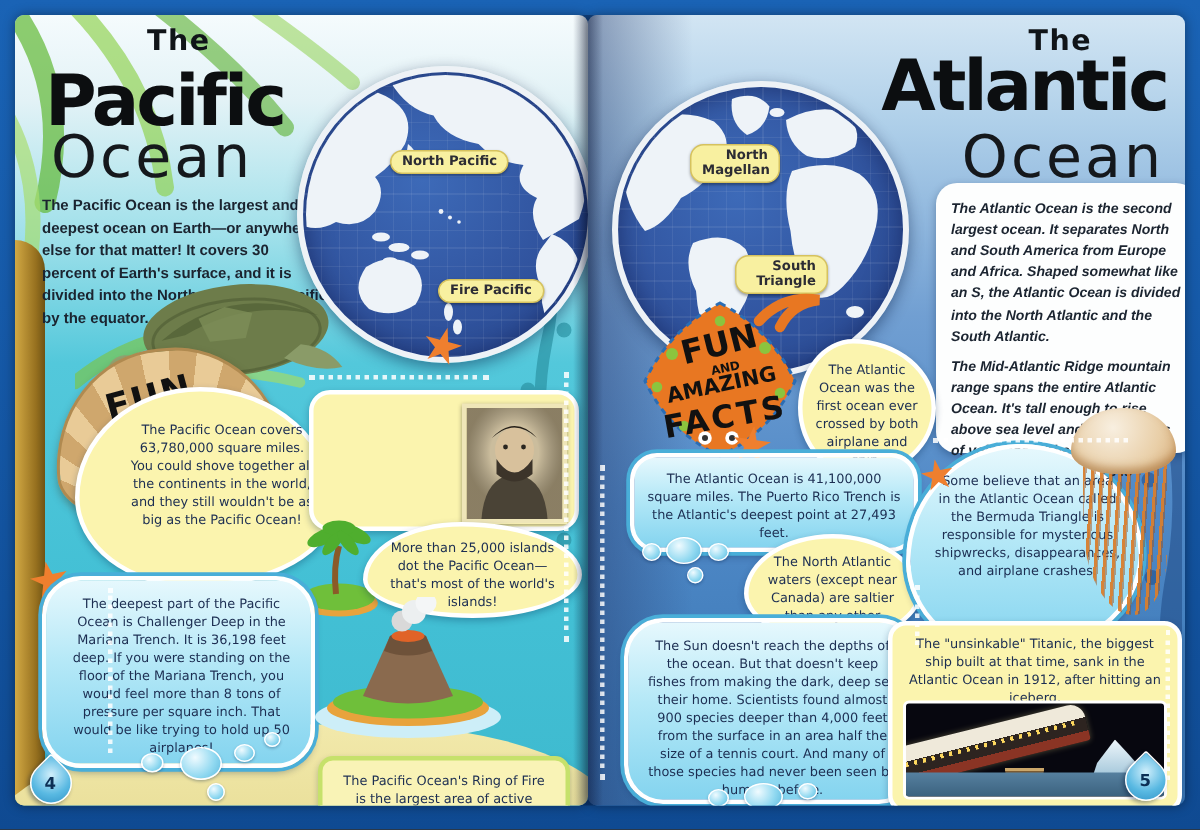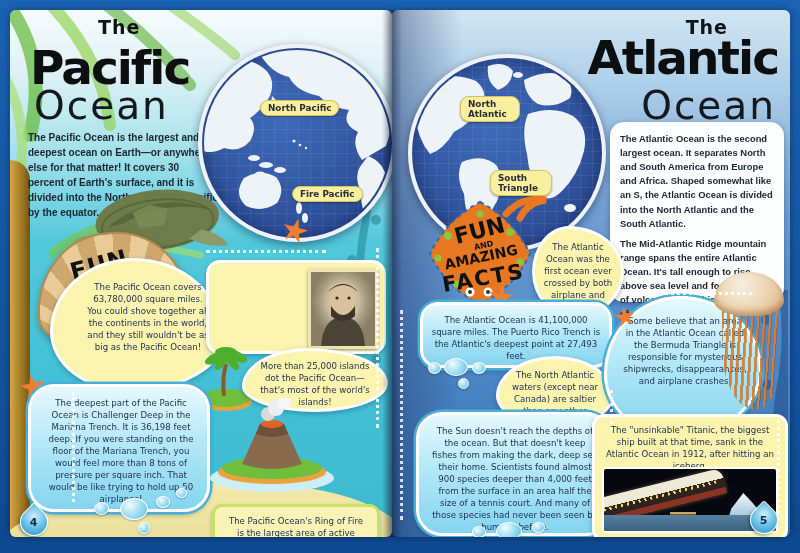--- a/index.html
+++ b/index.html
@@ -9,21 +9,21 @@
   .page-left{left:10px;width:382px;background:linear-gradient(180deg,#f5fbfd 0%,#e2f2f6 11%,#9fe0ea 28%,#53c8db 44%,#43c0d5 72%,#3ebacf 100%);}
   .page-right{left:392px;width:398px;background:linear-gradient(180deg,#d2e5f3 0%,#aecfe9 14%,#719fd2 38%,#5089c7 62%,#3f7cba 86%,#3a75b3 100%);}
   .gutter{left:382px;top:10px;bottom:16px;width:20px;background:linear-gradient(90deg,rgba(5,15,45,0),rgba(5,15,45,.38) 45%,rgba(5,15,45,.38) 55%,rgba(5,15,45,0));z-index:9;}
 
   
   .t-the{font-weight:700;font-size:19px;color:#101418;letter-spacing:1px;}
   .t-name{font-weight:800;font-size:47px;line-height:1;color:#0c0e10;letter-spacing:-2px;}
   .t-ocean{font-weight:400;font-size:39px;line-height:1;color:#15181c;letter-spacing:2px;}
   .intro{font-family:"Liberation Sans",sans-serif;font-weight:700;font-size:10px;line-height:1.5;color:#1b2430;}
   .fact{font-size:8.6px;line-height:1.4;font-weight:500;color:#1c2e52;text-align:center;}
-  .pill{background:#f8f0a0;border:1px solid #d6c25e;border-radius:9px;padding:2px 7px;font-size:8.8px;font-weight:700;color:#2c2c34;text-align:left;box-shadow:0 1px 2px rgba(0,0,0,.35);white-space:nowrap;}
+  .pill{background:#f8f0a0;border:1px solid #d6c25e;border-radius:9px;padding:2px 7px;font-size:8.8px;font-weight:700;color:#2c2c34;text-align:right;box-shadow:0 1px 2px rgba(0,0,0,.35);white-space:nowrap;}
   .pill.two{white-space:normal;line-height:1.15;}
 
   
   .ybub{background:#fbf4ae;border:3px solid #fff;box-shadow:0 2px 5px rgba(0,40,80,.3);}
   .bbub{background:linear-gradient(180deg,#e6f8fd 0%,#b4e8f7 45%,#84d4ef 100%);border:3px solid #fff;box-shadow:0 0 0 2.5px #49aed8,0 3px 5px rgba(0,30,70,.3);}
   .whitebox{background:#fdfefe;border-radius:14px;box-shadow:0 2px 6px rgba(0,30,70,.35);}
   .greenbox{background:#f9f3b6;border:3px solid #c6e16b;border-radius:10px;box-shadow:0 2px 4px rgba(0,40,60,.25);margin-top:20px;}
   .bdot{border-radius:50%;background:radial-gradient(circle at 35% 30%,#f0fbff,#8fd8f0 60%,#5cb9de);border:1.5px solid #fff;box-shadow:0 1px 2px rgba(0,30,70,.3);}
 
   
@@ -247,29 +247,29 @@
         <g clip-path="url(#gc2)" fill="#eef3f8">
           <path d="M76,8 Q92,2 101,13 Q99,28 86,32 Q74,24 76,8 Z"></path>
           <path d="M8,26 Q40,12 64,23 Q77,34 70,48 Q58,66 42,74 Q31,92 18,96 Q5,80 3,56 Q3,40 8,26 Z"></path>
           <path d="M50,104 Q72,95 85,108 Q93,124 85,143 Q74,164 62,176 Q53,155 52,136 Q43,118 50,104 Z"></path>
           <path d="M112,22 Q133,11 151,17 Q163,28 158,40 Q142,51 126,46 Q113,38 112,22 Z"></path>
           <ellipse cx="106" cy="17" rx="5" ry="3"></ellipse>
           <path d="M116,56 Q142,47 161,58 Q177,70 172,93 Q166,117 150,133 Q138,145 129,138 Q117,120 115,96 Q109,72 116,56 Z"></path>
           <ellipse cx="158" cy="150" rx="6" ry="4"></ellipse>
         </g>
       </svg>
-      <div class="abs pill two" style="left:48px;top:38px;width:44px;">North Atlantic</div>
+      <div class="abs pill two" style="left:48px;top:38px;width:44px;">North Magellan</div>
       <div class="abs pill two" style="left:78px;top:112px;width:46px;">South Triangle</div>
     </div>
 
     <div class="abs t-the" style="right:62px;top:6px;">The</div>
     <div class="abs t-name" style="right:12px;top:24px;text-align:right;">Atlantic</div>
     <div class="abs t-ocean" style="right:14px;top:76px;">Ocean</div>
 
-    <div class="abs whitebox" style="left:218px;top:112px;width:174px;height:180px;">
+    <div class="abs whitebox" style="left:232px;top:112px;width:174px;height:180px;font-style:italic;">
       <div class="intro" style="padding:10px 10px 0 10px;font-size:9.4px;">The Atlantic Ocean is the second largest ocean. It separates North and South America from Europe and Africa. Shaped somewhat like an S, the Atlantic Ocean is divided into the North Atlantic and the South Atlantic.</div>
       <div class="intro" style="padding:6px 10px 0 10px;font-size:9.4px;">The Mid-Atlantic Ridge mountain range spans the entire Atlantic Ocean. It's tall enough to rise above sea level and form islands of volcanoes. The biggest island of the Mid-Atlantic Ridge is Iceland.</div>
     </div>
 
     <div class="abs" style="left:18px;top:182px;width:140px;height:118px;">
       <svg class="abs" style="left:0;top:0;width:140px;height:118px;" viewBox="0 0 140 118">
         <path d="M96,22 Q112,4 136,8 Q118,10 110,26" fill="none" stroke="#e87722" stroke-width="7" stroke-linecap="round"></path>
         <path d="M70,10 Q104,28 120,62 Q104,96 70,112 Q36,96 20,62 Q36,28 70,10 Z" fill="#e87722" stroke="#2a6db5" stroke-width="2" stroke-dasharray="4,4"></path>
         <g fill="#8bc43e">
           <circle cx="38" cy="44" r="4"></circle>

